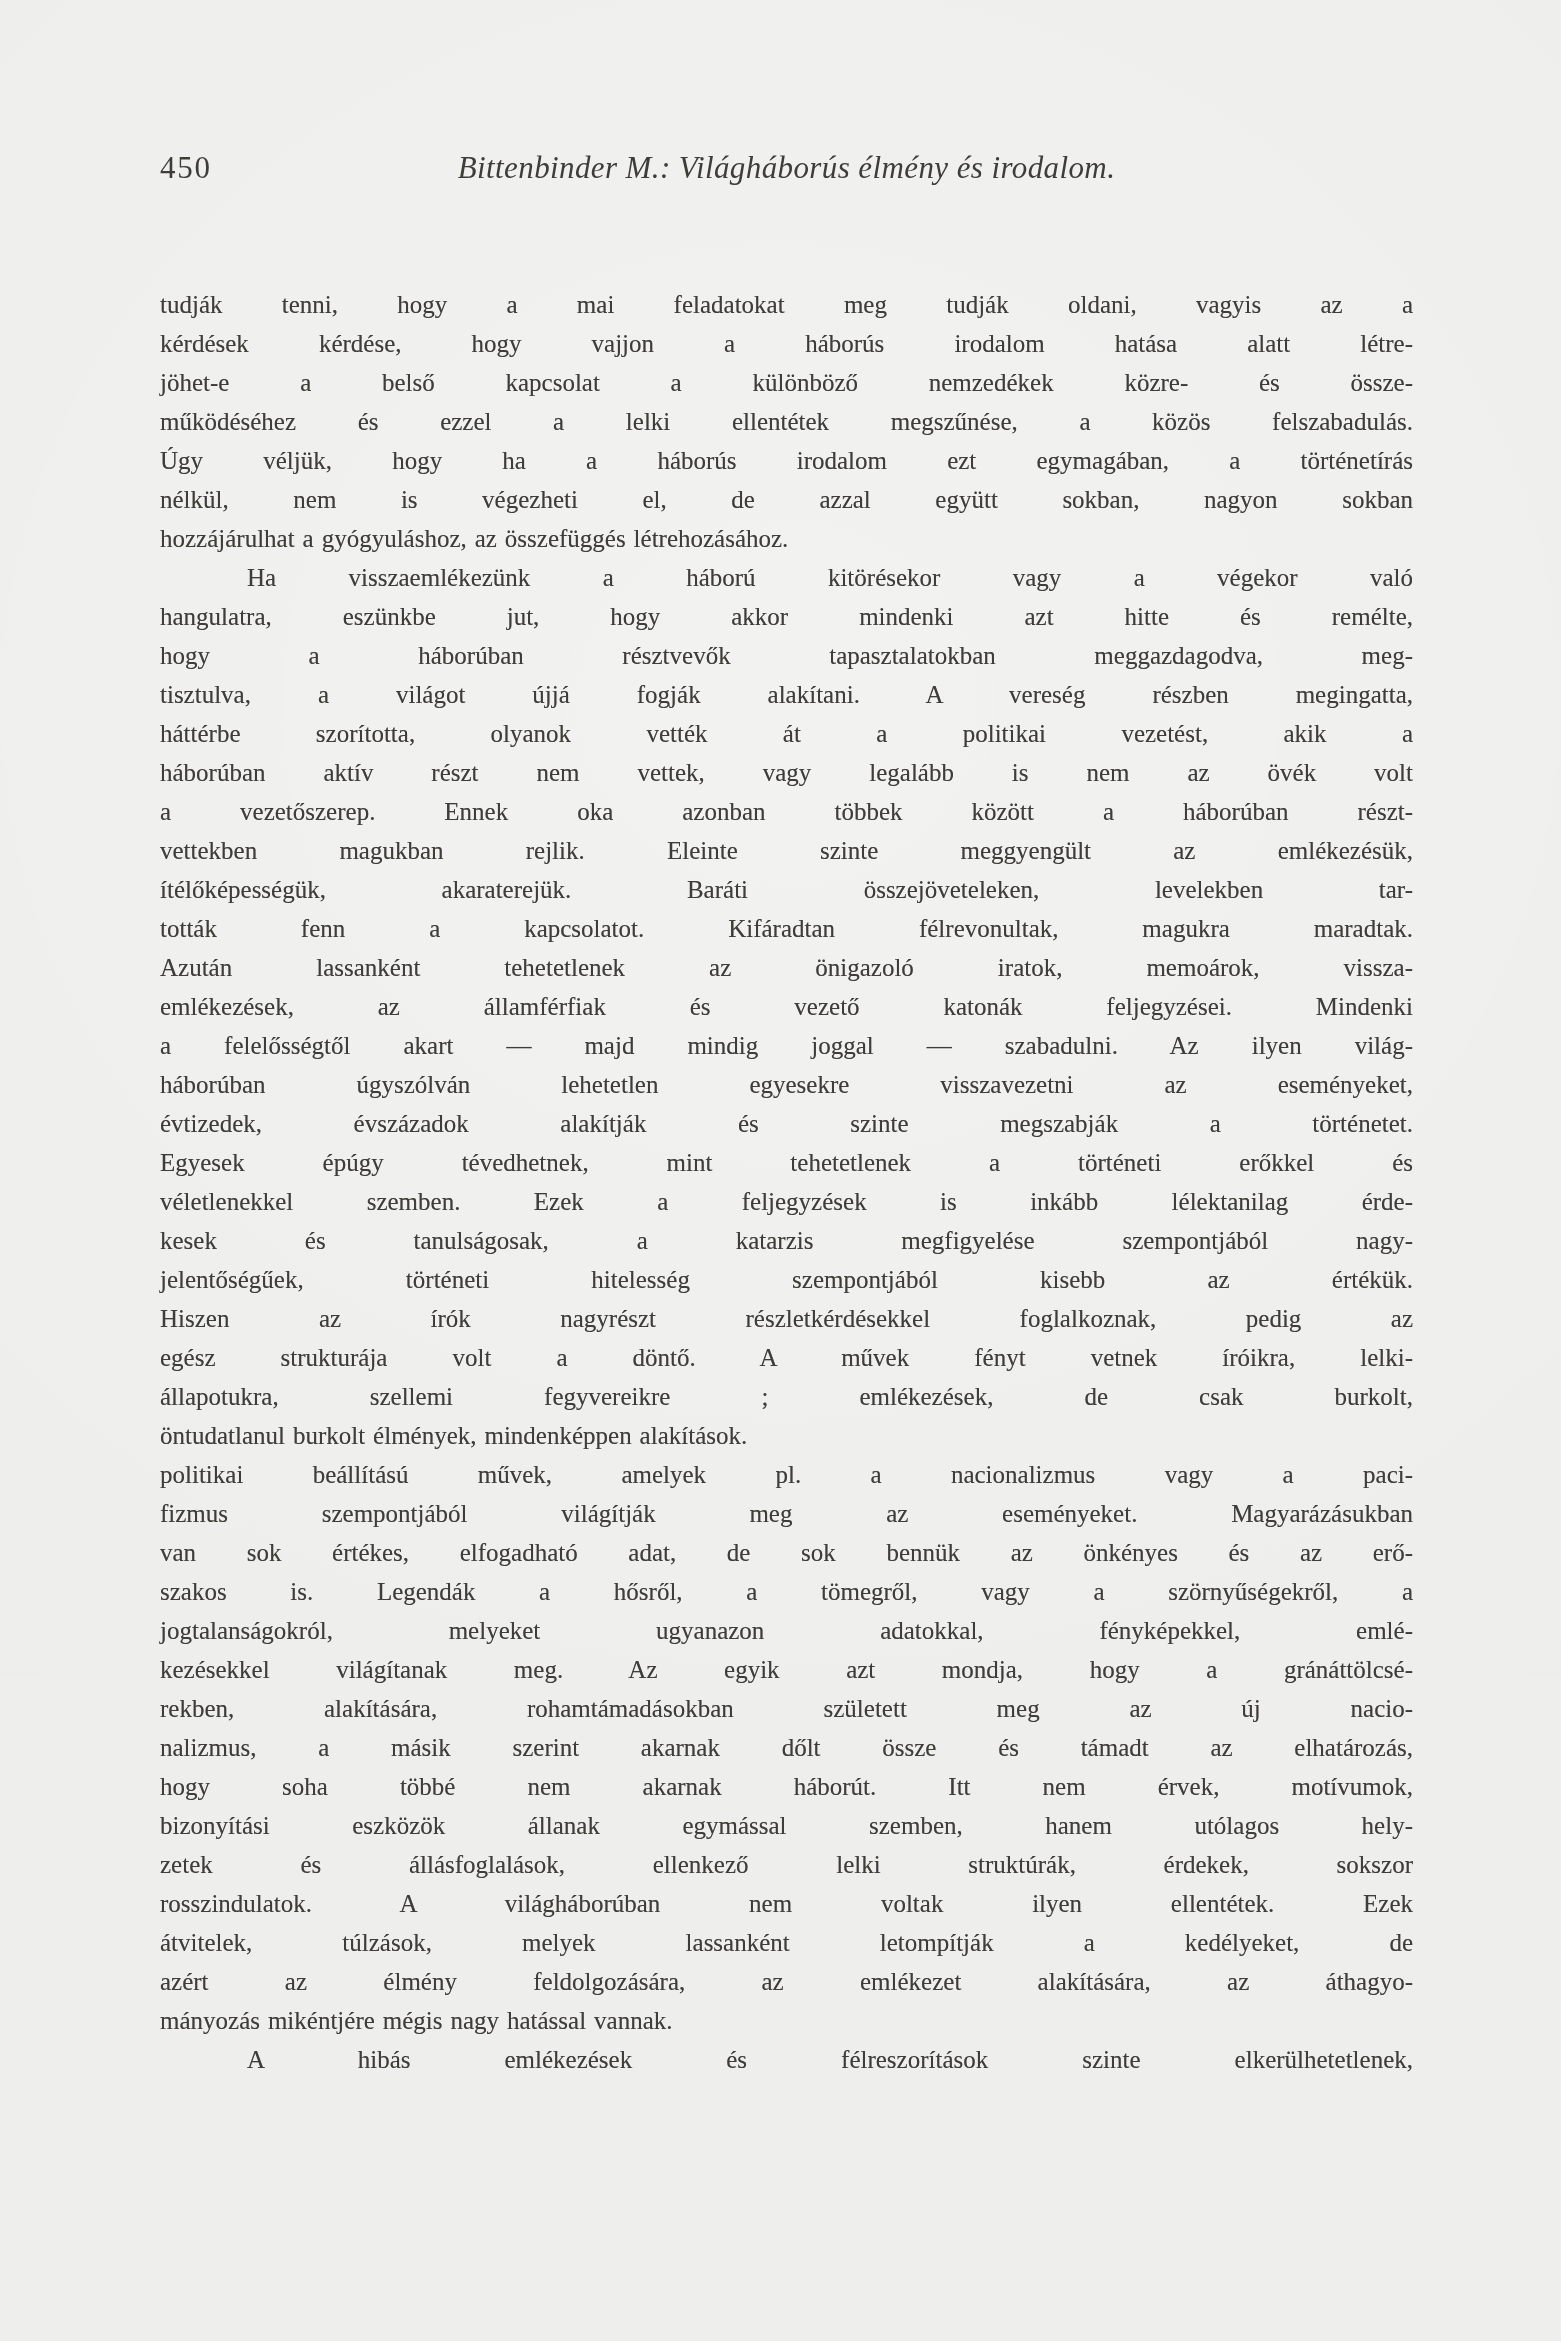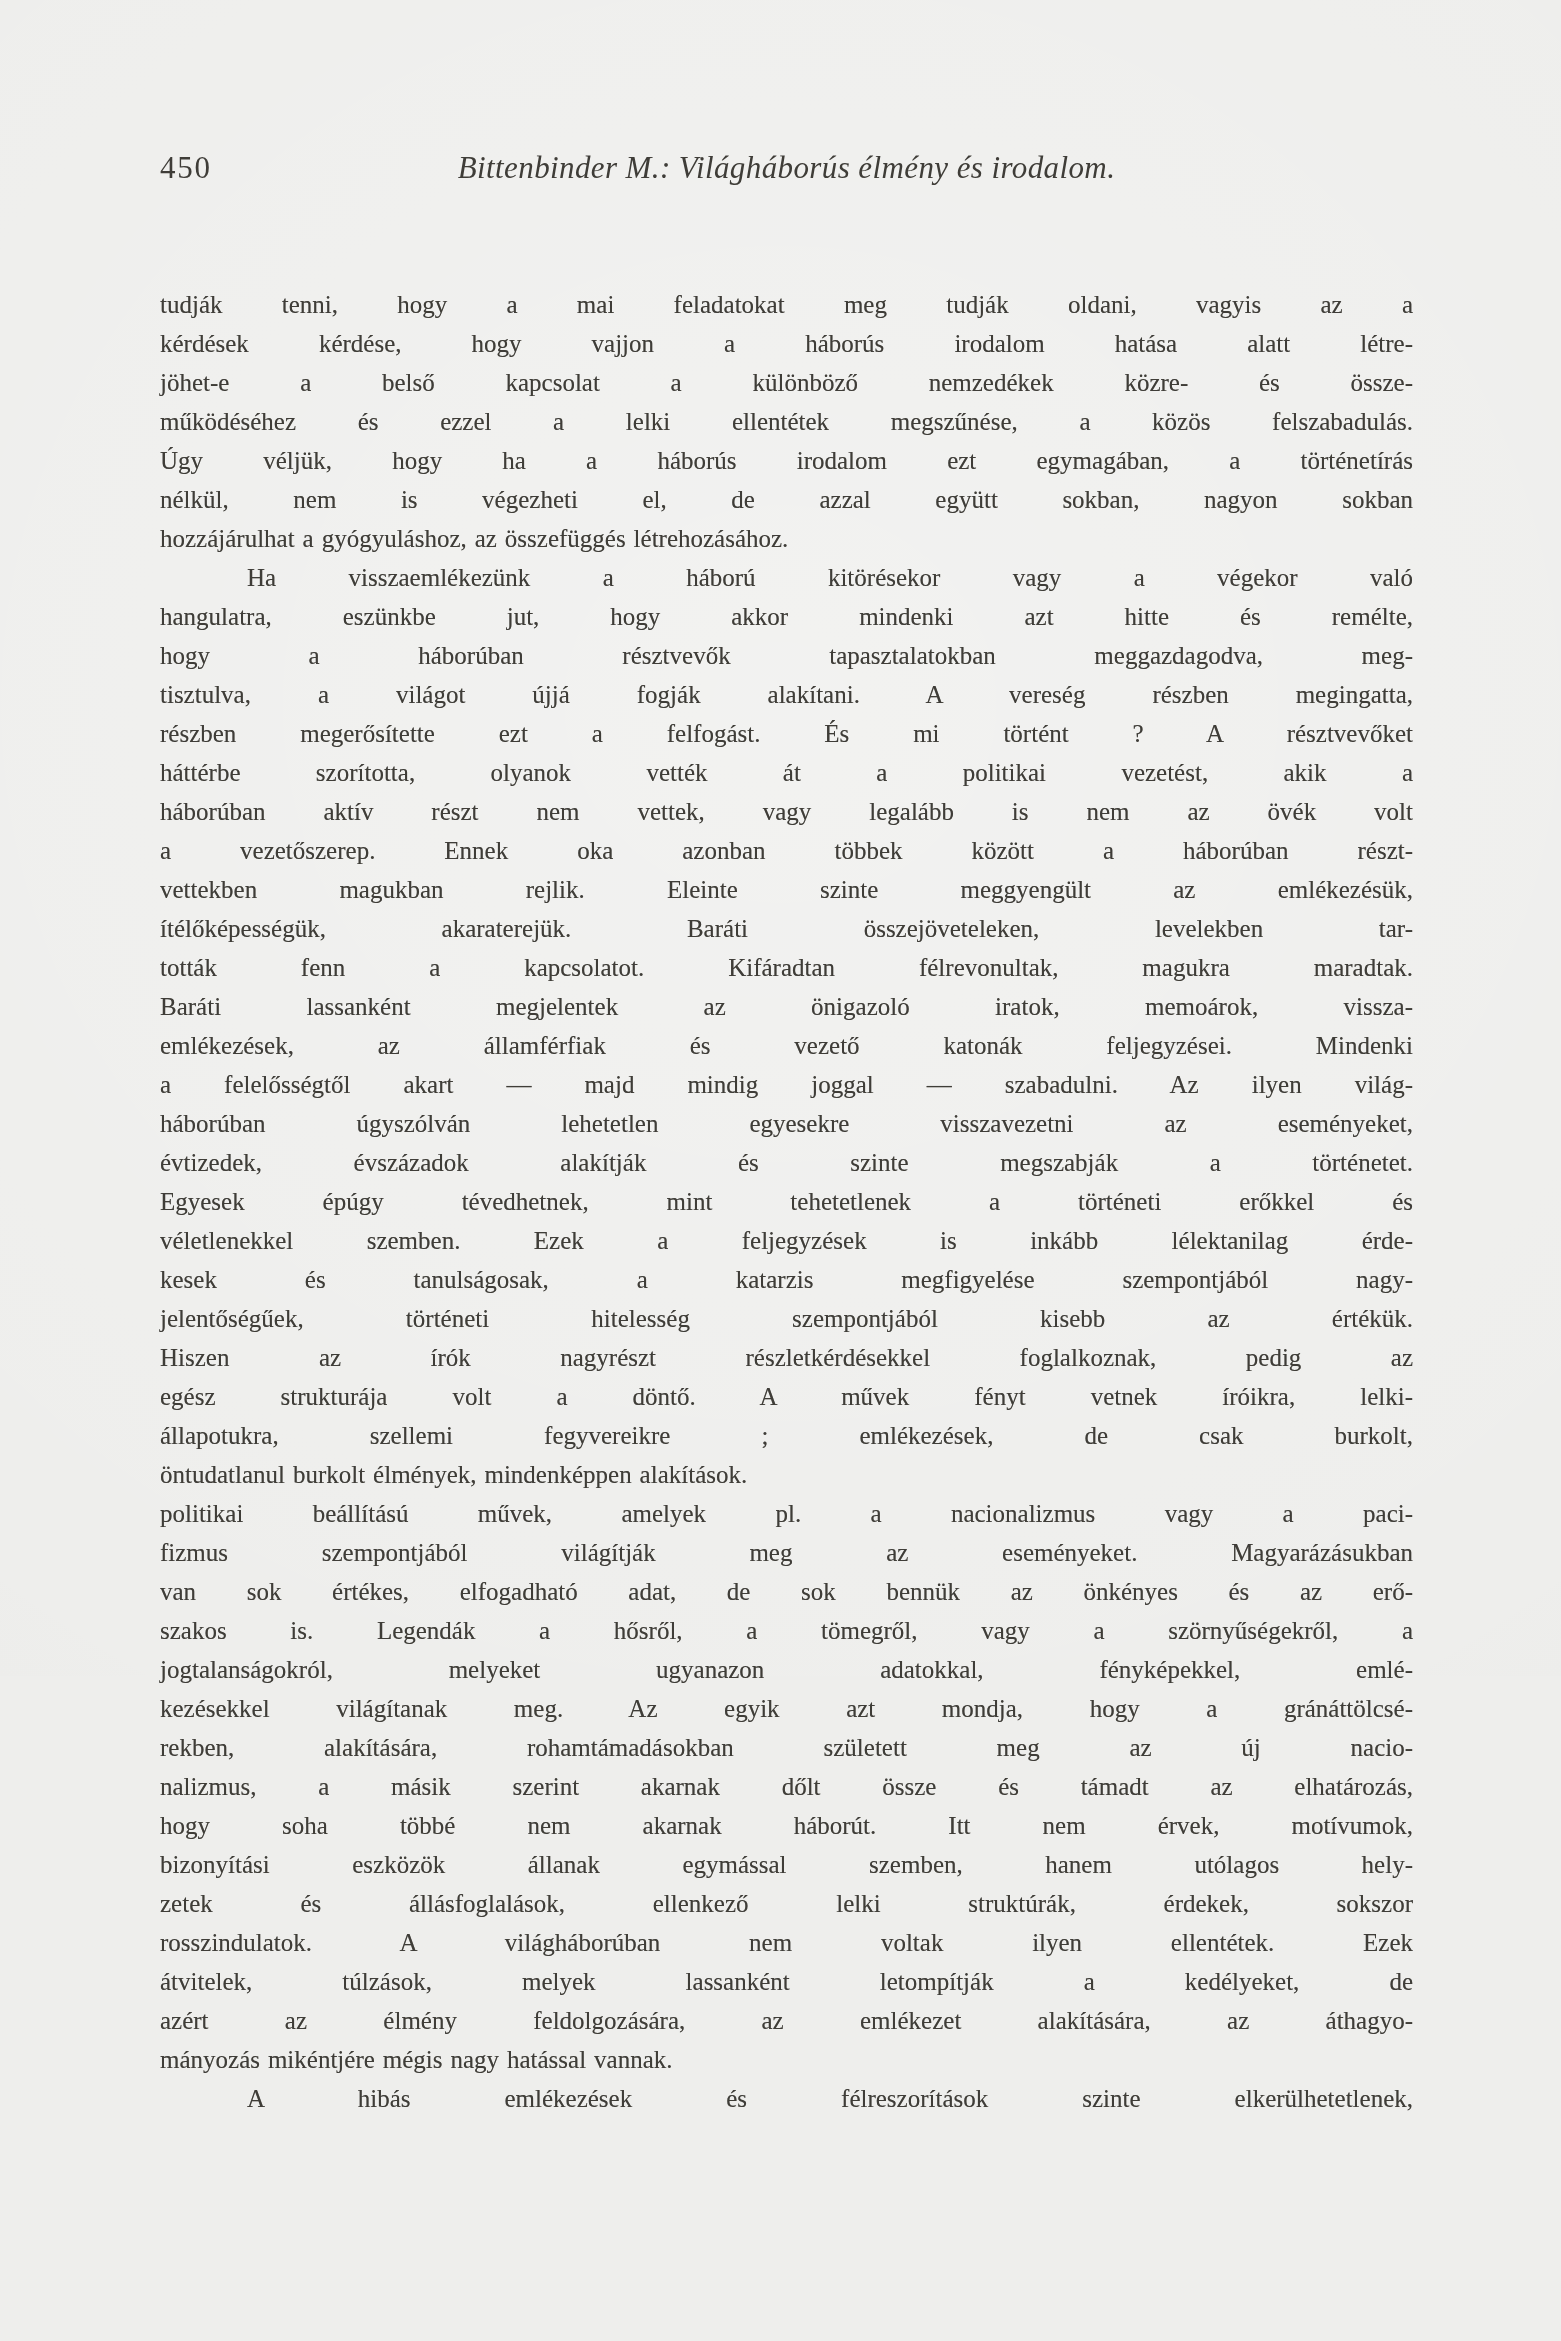--- a/index.html
+++ b/index.html
@@ -92,28 +92,27 @@
         <div class="line">működéséhez és ezzel a lelki ellentétek megszűnése, a közös felszabadulás.</div>
         <div class="line">Úgy véljük, hogy ha a háborús irodalom ezt egymagában, a történetírás</div>
         <div class="line">nélkül, nem is végezheti el, de azzal együtt sokban, nagyon sokban</div>
         <div class="line endline">hozzájárulhat a gyógyuláshoz, az összefüggés létrehozásához.</div>
       </div>
       <div class="paragraph">
         <div class="line indent">Ha visszaemlékezünk a háború kitörésekor vagy a végekor való</div>
         <div class="line">hangulatra, eszünkbe jut, hogy akkor mindenki azt hitte és remélte,</div>
         <div class="line">hogy a háborúban résztvevők tapasztalatokban meggazdagodva, meg-</div>
         <div class="line">tisztulva, a világot újjá fogják alakítani. A vereség részben megingatta,</div>
-        <div class="line">részben megerősítette ezt a felfogást. És mi történt ? A résztvevőket</div>
         <div class="line">háttérbe szorította, olyanok vették át a politikai vezetést, akik a</div>
         <div class="line">háborúban aktív részt nem vettek, vagy legalább is nem az övék volt</div>
         <div class="line">a vezetőszerep. Ennek oka azonban többek között a háborúban részt-</div>
         <div class="line">vettekben magukban rejlik. Eleinte szinte meggyengült az emlékezésük,</div>
         <div class="line">ítélőképességük, akaraterejük. Baráti összejöveteleken, levelekben tar-</div>
         <div class="line">tották fenn a kapcsolatot. Kifáradtan félrevonultak, magukra maradtak.</div>
-        <div class="line">Baráti lassanként megjelentek az önigazoló iratok, memoárok, vissza-</div>
+        <div class="line">Azután lassanként tehetetlenek az önigazoló iratok, memoárok, vissza-</div>
         <div class="line">emlékezések, az államférfiak és vezető katonák feljegyzései. Mindenki</div>
         <div class="line">a felelősségtől akart — majd mindig joggal — szabadulni. Az ilyen világ-</div>
         <div class="line">háborúban úgyszólván lehetetlen egyesekre visszavezetni az eseményeket,</div>
         <div class="line">évtizedek, évszázadok alakítják és szinte megszabják a történetet.</div>
         <div class="line">Egyesek épúgy tévedhetnek, mint tehetetlenek a történeti erőkkel és</div>
         <div class="line">véletlenekkel szemben. Ezek a feljegyzések is inkább lélektanilag érde-</div>
         <div class="line">kesek és tanulságosak, a katarzis megfigyelése szempontjából nagy-</div>
         <div class="line">jelentőségűek, történeti hitelesség szempontjából kisebb az értékük.</div>
         <div class="line">Hiszen az írók nagyrészt részletkérdésekkel foglalkoznak, pedig az</div>
         <div class="line">egész strukturája volt a döntő. A művek fényt vetnek íróikra, lelki-</div>

